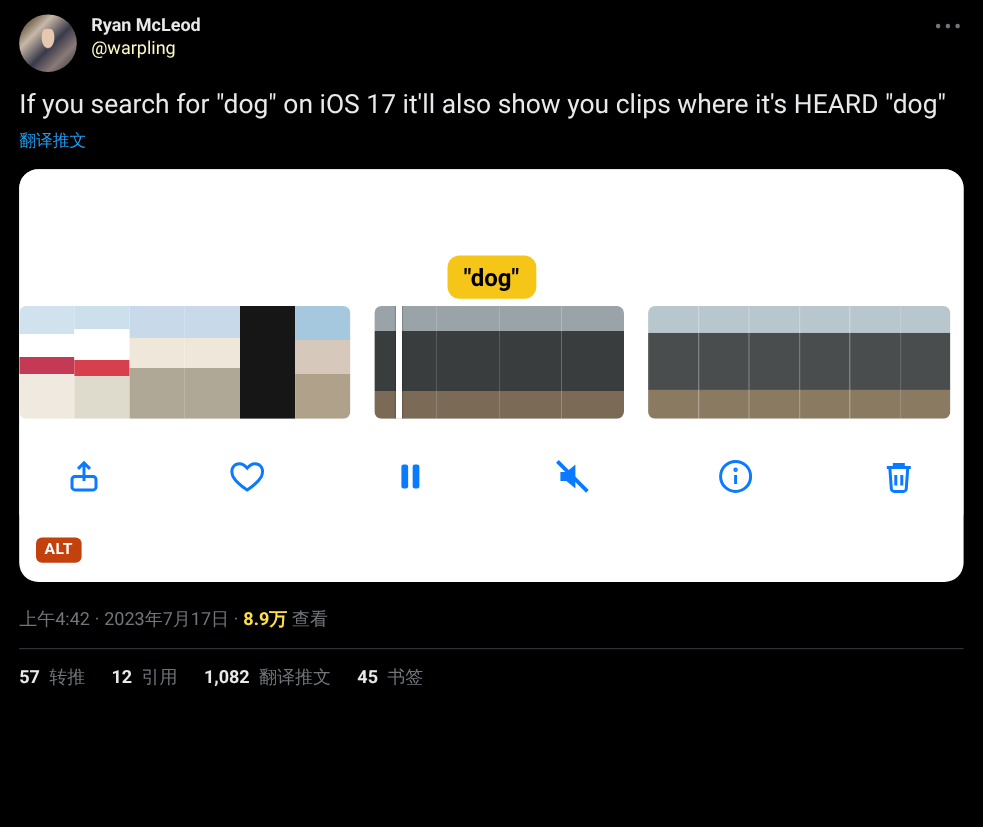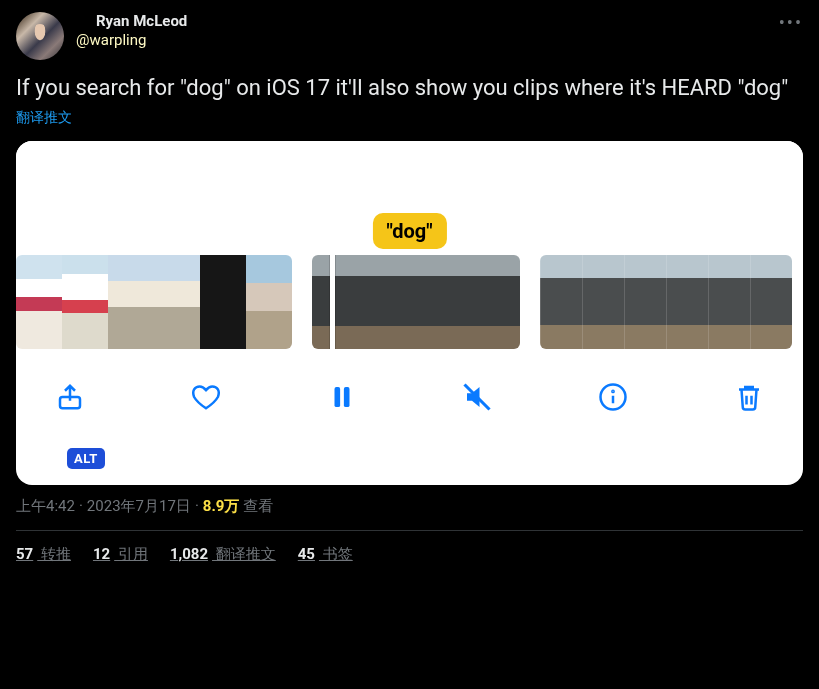--- a/index.html
+++ b/index.html
@@ -39,21 +39,20 @@
   .user {
     display: flex;
     flex-direction: column;
     line-height: 1.25;
     flex: 1;
   }
   .display-name {
     font-weight: 700;
     color: #e7e9ea;
     font-size: 15px;
-    margin-left: 20px;
   }
   .handle {
     color: #fef9c3;
     font-size: 15px;
   }
   .more {
     color: #71767b;
     font-size: 18px;
     letter-spacing: 2px;
     padding-top: 0;
@@ -155,51 +154,49 @@
     cursor: pointer;
   }
   .tb-btn svg { width: 30px; height: 30px; stroke: #0a7aff; fill: none; stroke-width: 2; }
   .tb-btn.pause svg rect { fill: #0a7aff; stroke: none; }
   .tb-btn.mute svg { stroke-width: 0; fill: #0a7aff; }
   .tb-btn.trash svg { stroke-width: 2; }
   .alt-badge {
     position: absolute;
     left: 14px;
     bottom: 16px;
-    background: #1d4ed8;
+    background: #c2410c;
     color: #fff;
     font-weight: 700;
     font-size: 13px;
     padding: 3px 7px;
     border-radius: 5px;
     letter-spacing: .5px;
-    margin-left: 37px;
   }
   
   .meta {
-    margin-top: 12px;
+    margin-top: 22px;
     color: #71767b;
     font-size: 15px;
     display: flex;
     align-items: center;
     gap: 4px;
   }
   .meta .views-count { color: #fde047; font-weight: 700; }
   .divider {
     border: 0;
     border-top: 1px solid #2f3336;
     margin-top: 14px;
   }
   .stats {
     display: flex;
     gap: 22px;
     padding: 14px 0 0 0;
     font-size: 15px;
     color: #71767b;
-    text-decoration: underline;
   }
   .stat .count { color: #e7e9ea; font-weight: 700; margin-right: 4px; }
 </style>
 </head>
 <body>
 
 <div class="tweet">
 
   <div class="header">
     <div class="avatar"></div>

